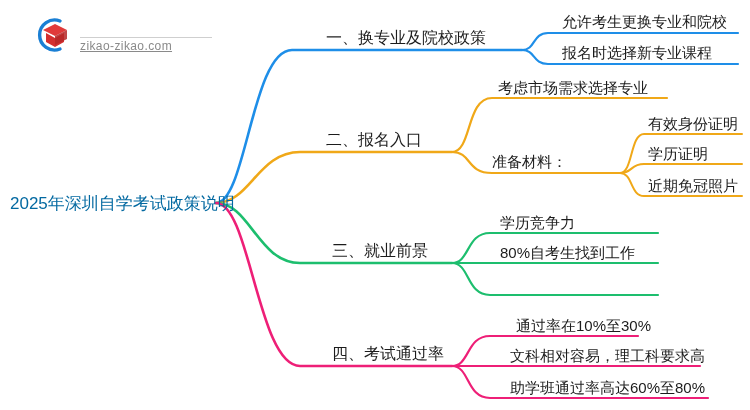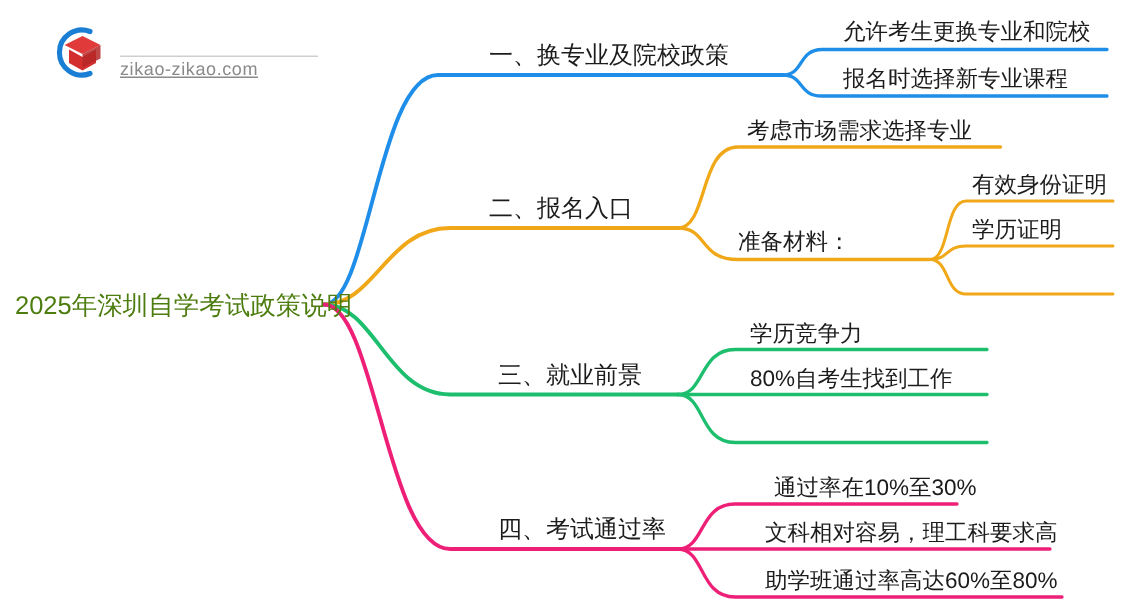--- a/index.html
+++ b/index.html
@@ -74,21 +74,21 @@
   }
   
   .node-label {
     position: absolute;
     white-space: nowrap;
     color: #1c1c1c;
     line-height: 1;
   }
   .root-label {
     font-size: 17px;
-    color: #4d7c0f;
+    color: #0369a1;
   }
   .branch-label {
     font-size: 16px;
   }
   .leaf-label {
     font-size: 15px;
   }
   .sub-label {
     font-size: 15px;
   }
@@ -158,20 +158,21 @@
   <div class="node-label leaf-label" style="left:562px; top:45px;">报名时选择新专业课程</div>
 
   <div class="node-label leaf-label" style="left:498px; top:80px;">考虑市场需求选择专业</div>
 
   <div class="node-label leaf-label" style="left:492px; top:154px;">准备材料：</div>
 
   <div class="node-label sub-label" style="left:648px; top:116px;">有效身份证明</div>
 
   <div class="node-label sub-label" style="left:648px; top:146px;">学历证明</div>
 
+  <div class="node-label sub-label" style="left:648px; top:178px;">近期免冠照片</div>
 
   <div class="node-label branch-label" style="left:332px; top:243px;">三、就业前景</div>
 
   <div class="node-label leaf-label" style="left:500px; top:215px;">学历竞争力</div>
 
   <div class="node-label leaf-label" style="left:500px; top:245px;">80%自考生找到工作</div>
 
 
   <div class="node-label branch-label" style="left:332px; top:346px;">四、考试通过率</div>
 

